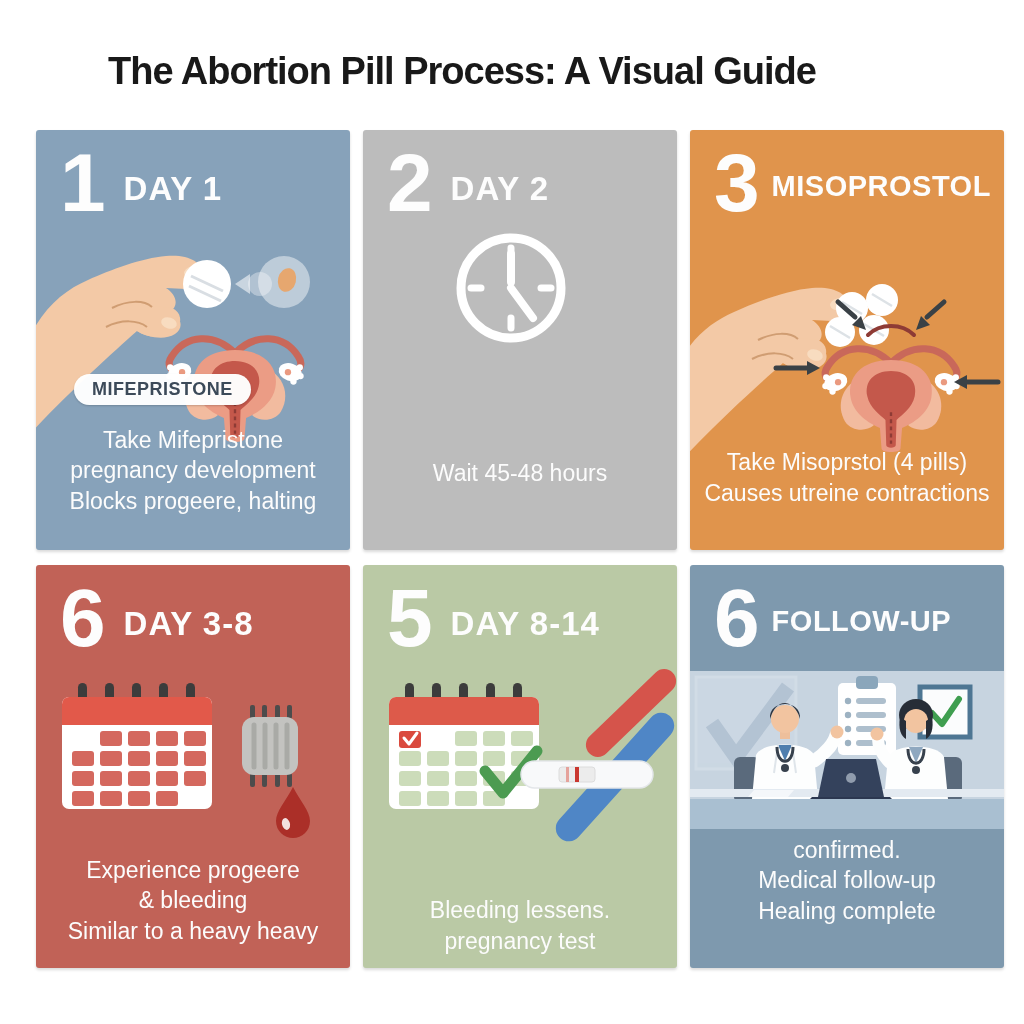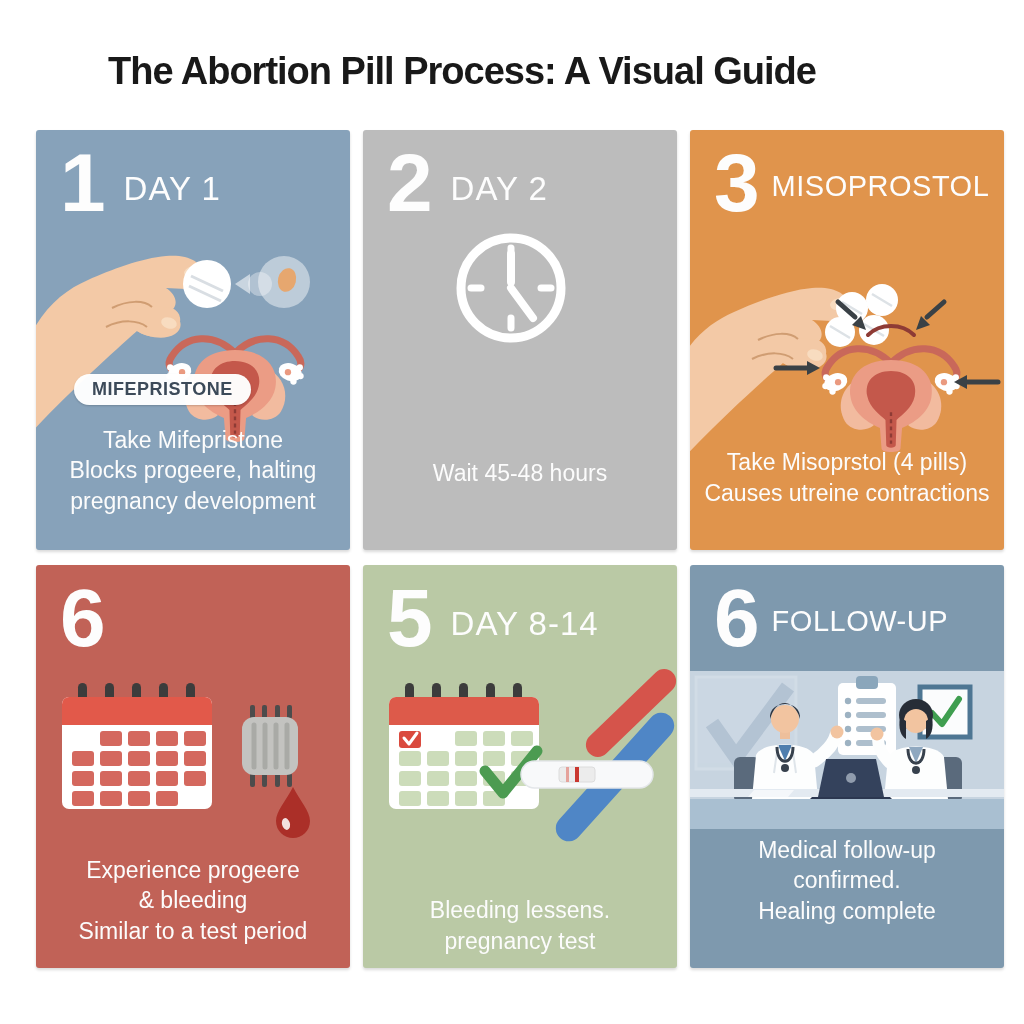--- a/index.html
+++ b/index.html
@@ -19,21 +19,21 @@
     grid-template-rows:420px 403px;gap:15px 13px;
   }
   .panel{
     position:relative;border-radius:3px;overflow:hidden;
     box-shadow:0 2px 3px rgba(0,0,0,0.15);
   }
   .p1{background:#87a2ba}.p2{background:#bcbcbc}.p3{background:#e0944c}
   .p4{background:#c16257}.p5{background:#bac9a5}.p6{background:#7e99ae}
   .head{position:absolute;top:14px;left:24px;display:flex;align-items:flex-start;gap:18px;z-index:3}
   .num{font-size:82px;line-height:0.95;font-weight:bold;color:#fdfdfd;}
-  .hname{font-size:33px;font-weight:normal;color:#fdfdfd;letter-spacing:1px;margin-top:26px;}
+  .hname{font-size:33px;font-weight:bold;color:#fdfdfd;letter-spacing:1px;margin-top:26px;}
   .head.long{gap:12px}
   .head.long .hname{font-size:29px;letter-spacing:0.5px}
   .caption{
     position:absolute;left:8px;right:8px;text-align:center;
     color:#fcfcfc;font-size:23px;line-height:1.32;font-weight:normal;z-index:3;
   }
   .p1 .caption{bottom:34px}.p2 .caption{bottom:62px}.p3 .caption{bottom:42px}
   .p4 .caption{bottom:22px}.p5 .caption{bottom:12px}.p6 .caption{bottom:42px}
   .illo{position:absolute;left:0;top:0;z-index:1}
   .badge{
@@ -107,22 +107,22 @@
         </g>
         <g>
             <use href="#uterus" transform="translate(120,190) scale(0.79)"></use>
           </g>
       </svg>
       <div class="badge">
         <span>MIFEPRISTONE</span>
       </div>
       <div class="caption">
         <div>Take Mifepristone</div>
+        <div>pregnancy development</div>
         <div>Blocks progeere, halting</div>
-        <div>pregnancy development</div>
       </div>
     </section>
 
     <section class="panel p2">
       <div class="head">
         <span class="num">2</span>
         <span class="hname">DAY 2</span>
       </div>
       <svg class="illo" width="314" height="420" viewBox="0 0 314 420">
         <g stroke="#ffffff" fill="none" stroke-linecap="round">
@@ -173,20 +173,21 @@
       </svg>
       <div class="caption">
         <div>Take Misoprstol (4 pills)</div>
         <div>Causes utreine contractions</div>
       </div>
     </section>
 
     <section class="panel p4">
       <div class="head">
         <span class="num">6</span>
+        <span class="hname">DAY 3-8</span>
       </div>
       <svg class="illo" width="314" height="403" viewBox="0 0 314 403">
         <g transform="translate(26,118)">
           <g fill="#3c3c3c">
             <rect x="16" y="0" width="9" height="24" rx="4.5"></rect>
               <rect x="43" y="0" width="9" height="24" rx="4.5"></rect>
             <rect x="70" y="0" width="9" height="24" rx="4.5"></rect>
               <rect x="97" y="0" width="9" height="24" rx="4.5"></rect>
             <rect x="124" y="0" width="9" height="24" rx="4.5"></rect>
           </g>
@@ -229,21 +230,21 @@
           <path d="M12,20 V62 M23,20 V62 M34,20 V62 M45,20 V62" stroke="#a9aaa6" stroke-width="5" stroke-linecap="round" fill="none"></path>
         </g>
         <g transform="translate(240,222)">
           <path d="M17,0 C24,14 34,24 34,34 C34,44 26,51 17,51 C8,51 0,44 0,34 C0,24 10,14 17,0 Z" fill="#ab2f28"></path>
           <ellipse cx="10" cy="37" rx="4" ry="6" fill="rgba(255,255,255,0.85)" transform="rotate(-15 10 37)"></ellipse>
         </g>
       </svg>
       <div class="caption">
         <div>Experience progeere</div>
         <div>&amp; bleeding</div>
-        <div>Similar to a test period</div>
+        <div>Similar to a heavy heavy</div>
       </div>
     </section>
 
     <section class="panel p5">
       <div class="head">
         <span class="num">5</span>
         <span class="hname">DAY 8-14</span>
       </div>
       <svg class="illo" width="314" height="403" viewBox="0 0 314 403">
         <g transform="translate(26,118)">
@@ -357,20 +358,20 @@
           <polygon points="58,126 98,126 104,119 64,119" fill="#f4f7fa"></polygon>
           <g>
             <path d="M136,88 L186,88 L194,126 L128,126 Z" fill="#34425c"></path>
             <circle cx="161" cy="107" r="5" fill="#cfd8e2" opacity="0.6"></circle>
             <path d="M122,126 L200,126 L206,132 L116,132 Z" fill="#2b3750"></path>
           </g>
           <rect x="0" y="128" width="314" height="30" fill="#a9bfd1"></rect>
         </g>
       </svg>
       <div class="caption">
+        <div>confirmed.</div>
         <div>Medical follow-up</div>
-        <div>confirmed.</div>
         <div>Healing complete</div>
       </div>
     </section>
 
   </div>
 </div>
 
 </body></html>

